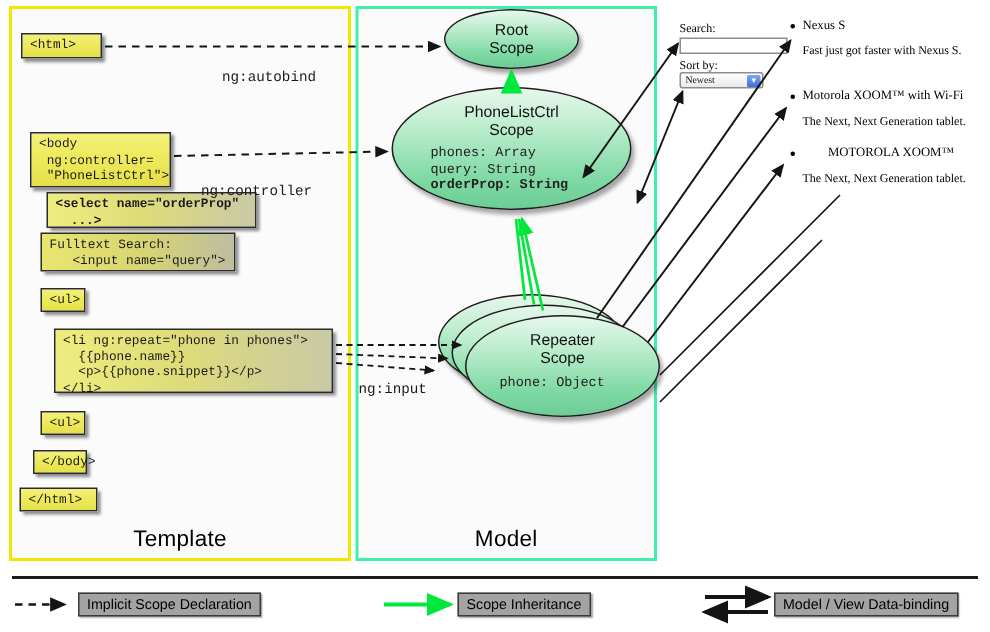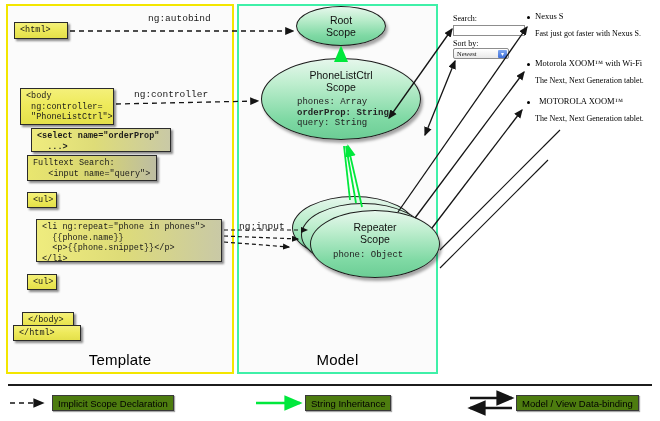--- a/index.html
+++ b/index.html
@@ -153,34 +153,35 @@
     background: #000;
   }
 
   
   .conn-label {
     position: absolute;
     font-family: "Liberation Mono", monospace;
     font-size: 9.5px;
     color: #1a1a1a;
     white-space: nowrap;
+    margin-top: 33px;
   }
 
   
   .legend-rule {
     position: absolute;
     left: 8px;
     right: 8px;
     top: 384px;
     height: 2px;
     background: #1c1c1c;
   }
   .legend-box {
     position: absolute;
-    background: #4d7c0f;
+    background: #a3a3a3;
     border: 1px solid #3a3a3a;
     box-shadow: 1px 1px 1px rgba(0,0,0,.35);
     font-size: 9.5px;
     line-height: 15px;
     height: 16px;
     padding: 0 5px;
     color: #000;
     white-space: nowrap;
     box-sizing: border-box;
   }
@@ -218,36 +219,36 @@
 
   <div class="codebox" style="left:27px; top:192px; width:30px; height:16px;">&lt;ul&gt;</div>
 
   <div class="codebox grad-gray" style="left:36px; top:219px; width:186px; height:43px;">&lt;li ng:repeat="phone in phones"&gt;
   {{phone.name}}
   &lt;p&gt;{{phone.snippet}}&lt;/p&gt;
 &lt;/li&gt;</div>
 
   <div class="codebox" style="left:27px; top:274px; width:30px; height:16px;">&lt;ul&gt;</div>
 
-  <div class="codebox" style="left:22px; top:312px; width:52px; height:16px;">&lt;/body&gt;</div>
-
-  <div class="codebox" style="left:13px; top:325px; width:68px; height:16px;">&lt;/html&gt;</div>
+  <div class="codebox" style="left:22px; top:300px; width:36px; height:16px;">&lt;/body&gt;</div>
+
+  <div class="codebox" style="left:13px; top:325px; width:52px; height:16px;">&lt;/html&gt;</div>
 
   <div class="ellipse" style="left:296px; top:6px; width:90px; height:40px;">
     <div class="title" style="margin-top:7px;">Root</div>
     <div class="title">Scope</div>
   </div>
 
   <div class="ellipse" style="left:261px; top:58px; width:160px; height:82px;">
     <div class="title" style="margin-top:10px;">PhoneListCtrl</div>
     <div class="title">Scope</div>
-    <div class="props" style="margin:4px 0 0 35px;">
+    <div class="props" style="margin:4px 0 0 25px;">
       <div>phones: Array</div>
+      <div>query: String</div>
       <div style="font-weight:bold;">orderProp: String</div>
-      <div>query: String</div>
     </div>
   </div>
 
   <div class="stack-ghost" style="left:292px; top:196px; width:124px; height:64px;"></div>
   <div class="stack-ghost" style="left:301px; top:203px; width:124px; height:64px;"></div>
   <div class="ellipse" style="left:310px; top:210px; width:130px; height:68px;">
     <div class="title" style="margin-top:10px;">Repeater</div>
     <div class="title">Scope</div>
     <div class="props" style="margin:5px 0 0 22px;">
       <div>phone: Object</div>
@@ -265,21 +266,21 @@
 
   <div class="bullet" style="left:527px; top:16px;"></div>
   <div class="phone-name" style="left:535px; top:11px;">Nexus S</div>
   <div class="phone-snippet" style="left:535px; top:29px;">Fast just got faster with Nexus S.</div>
 
   <div class="bullet" style="left:527px; top:63px;"></div>
   <div class="phone-name" style="left:535px; top:58px;">Motorola XOOM™ with Wi-Fi</div>
   <div class="phone-snippet" style="left:535px; top:76px;">The Next, Next Generation tablet.</div>
 
   <div class="bullet" style="left:527px; top:101px;"></div>
-  <div class="phone-name" style="left:539px; top:96px;text-align:center;">MOTOROLA XOOM™</div>
+  <div class="phone-name" style="left:552px; top:96px;text-align:center;">MOTOROLA XOOM™</div>
   <div class="phone-snippet" style="left:535px; top:114px;">The Next, Next Generation tablet.</div>
 
   <div class="conn-label" style="left:148px; top:13px;">ng:autobind</div>
   <div class="conn-label" style="left:134px; top:89px;">ng:controller</div>
   <div class="conn-label" style="left:239px; top:221px;">ng:input</div>
 
   <svg class="overlay" viewBox="0 0 660 421">
     <defs>
       <marker id="ah-black" markerWidth="7" markerHeight="7" refX="6" refY="3" orient="auto">
         <path d="M0,0 L7,3 L0,6 z" fill="#141414"></path>
@@ -332,16 +333,16 @@
         <path d="M0,0 L7,3 L0,6 z" fill="#00e83c"></path>
       </marker>
     </defs>
     <line x1="10" y1="403" x2="43" y2="403" stroke="#141414" stroke-width="1.6" stroke-dasharray="5,4" marker-end="url(#lg-black)"></line>
     <line x1="256" y1="403" x2="300" y2="403" stroke="#00e83c" stroke-width="2.6" marker-end="url(#lg-green)"></line>
     <line x1="470" y1="398" x2="512" y2="398" stroke="#141414" stroke-width="2.6" marker-end="url(#lg-black)"></line>
     <line x1="512" y1="408" x2="470" y2="408" stroke="#141414" stroke-width="2.6" marker-end="url(#lg-black)"></line>
   </svg>
 
   <div class="legend-box" style="left:52px; top:395px;">Implicit Scope Declaration</div>
-  <div class="legend-box" style="left:305px; top:395px;">String Inheritance</div>
+  <div class="legend-box" style="left:305px; top:395px;">Scope Inheritance</div>
   <div class="legend-box" style="left:516px; top:395px;">Model / View Data-binding</div>
 
 </div>
 
 </body></html>

